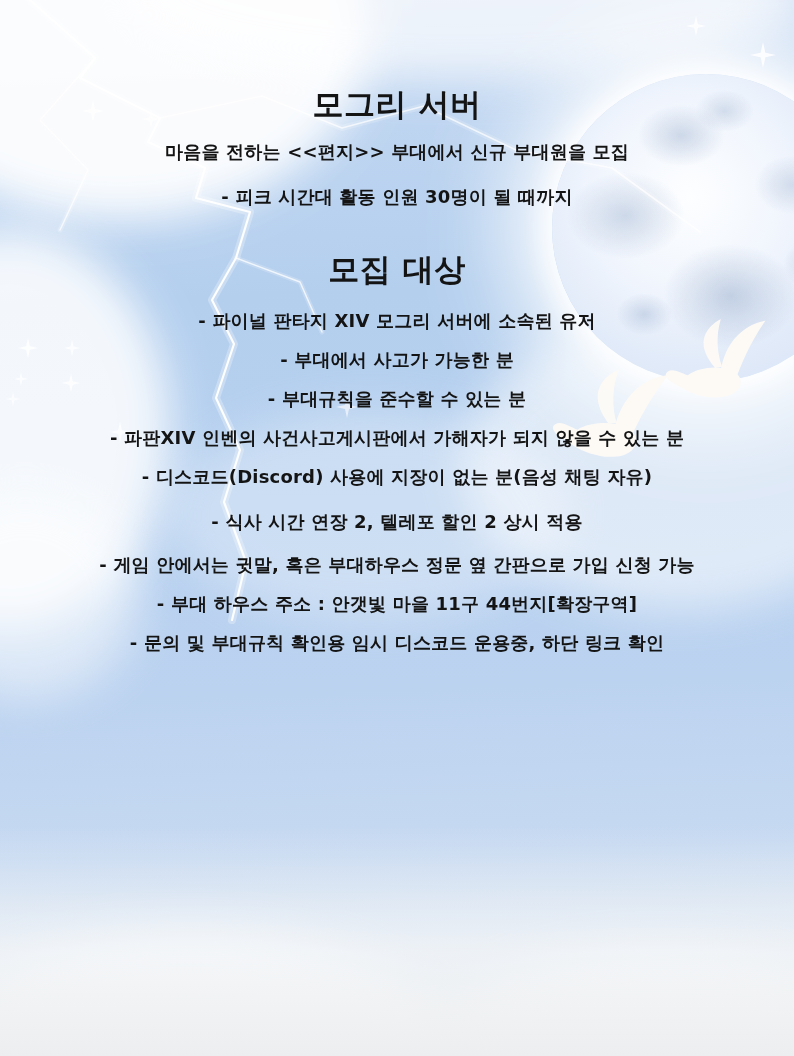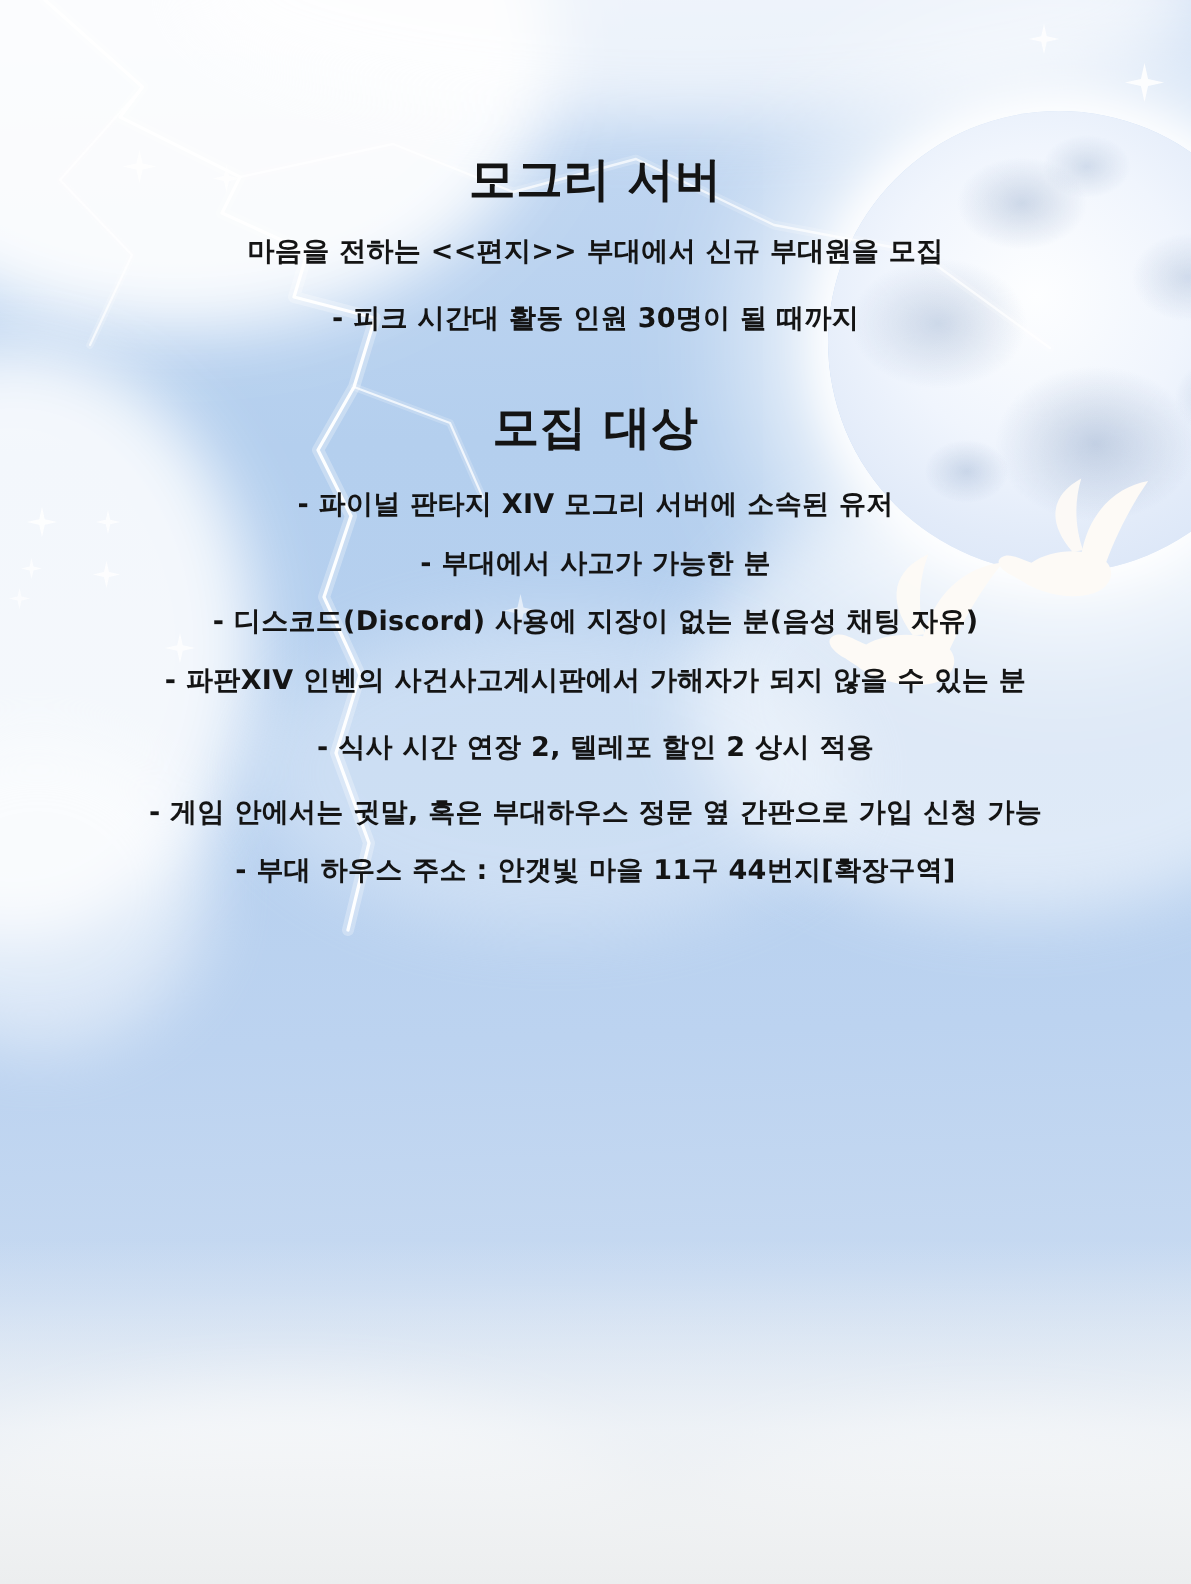--- a/index.html
+++ b/index.html
@@ -50,21 +50,21 @@
   
   .fx { position:absolute; left:0; top:0; pointer-events:none; }
   .lightning-svg { left:0; top:0; }
   .swan { position:absolute; }
   .swan.s1 { left:545px; top:368px; width:132px; transform:rotate(-6deg); }
   .swan.s2 { left:658px; top:318px; width:118px; transform:rotate(-10deg); }
   .sparkle { position:absolute; }
   
   .content {
     position:absolute; inset:0; padding-top:84px;
-    text-align:center; color:#141414; font-weight:bold;margin-top:16px;
+    text-align:center; color:#141414; font-weight:bold;
   }
   .h { font-size:31px; line-height:40px; letter-spacing:.5px; font-weight:bold; }
   .l { font-size:18px; line-height:39px; letter-spacing:.2px; font-weight:bold; white-space:nowrap; }
   .mt4  { margin-top:4px; }
   .mt6  { margin-top:6px; }
   .mt8  { margin-top:8px; }
   .mt12 { margin-top:12px; }
   .mt33 { margin-top:33px; }
   .mt36 { margin-top:36px; }
   .mt42 { margin-top:42px; }
@@ -153,21 +153,23 @@
 
   <div class="content">
     <h1 class="h">모그리 서버</h1>
     <p class="l mt8">마음을 전하는 &lt;&lt;편지&gt;&gt; 부대에서 신규 부대원을 모집</p>
 
     <p class="l mt6">- 피크 시간대 활동 인원 30명이 될 때까지</p>
 
     <h2 class="h mt33">모집 대상</h2>
     <p class="l mt12">- 파이널 판타지 XIV 모그리 서버에 소속된 유저</p>
     <p class="l">- 부대에서 사고가 가능한 분</p>
+    <p class="l">- 부대규칙을 준수할 수 있는 분</p>
+    <p class="l">- 파판XIV 인벤의 사건사고게시판에서 가해자가 되지 않을 수 있는 분</p>
     <p class="l">- 디스코드(Discord) 사용에 지장이 없는 분(음성 채팅 자유)</p>
-    <p class="l">- 파판XIV 인벤의 사건사고게시판에서 가해자가 되지 않을 수 있는 분</p>
 
     <p class="l mt6">- 식사 시간 연장 2, 텔레포 할인 2 상시 적용</p>
 
     <p class="l mt4">- 게임 안에서는 귓말, 혹은 부대하우스 정문 옆 간판으로 가입 신청 가능</p>
     <p class="l">- 부대 하우스 주소 : 안갯빛 마을 11구 44번지[확장구역]</p>
+    <p class="l">- 문의 및 부대규칙 확인용 임시 디스코드 운용중, 하단 링크 확인</p>
   </div>
 </div>
 
 </body></html>

